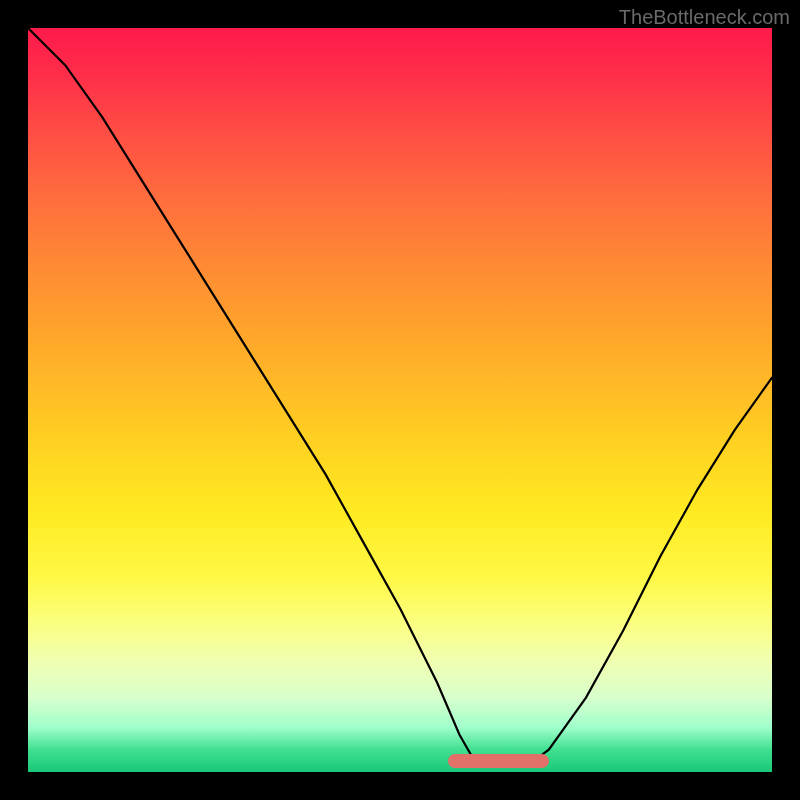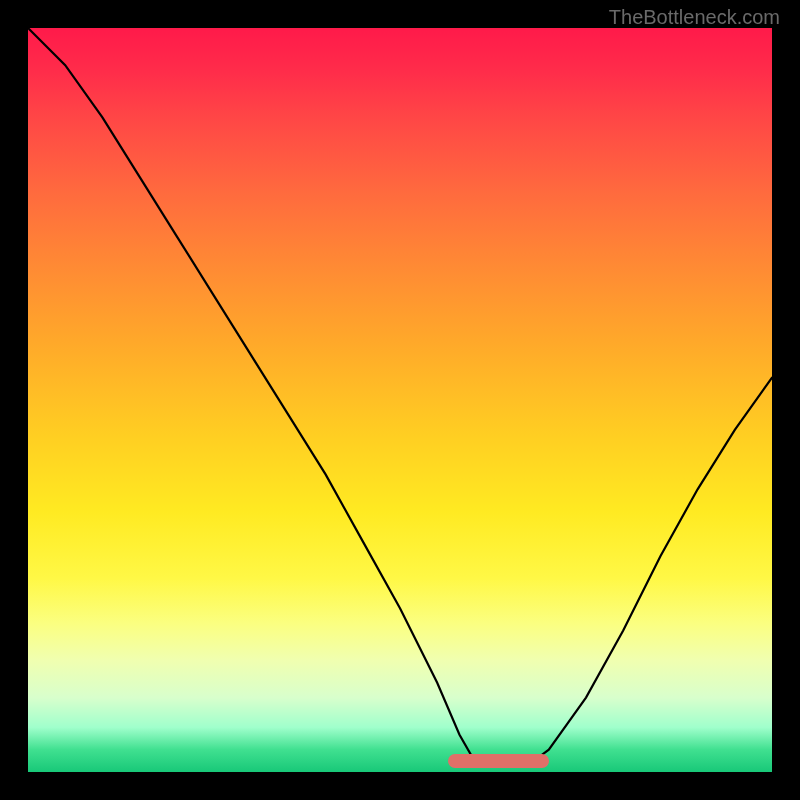--- a/index.html
+++ b/index.html
@@ -7,21 +7,21 @@
     padding: 0;
     width: 800px;
     height: 800px;
     background: #000;
     position: relative;
     font-family: Arial, sans-serif;
   }
   .watermark {
     position: absolute;
     top: 6px;
-    right: 20px;
+    right: 10px;
     color: #6a6a6a;
     font-size: 20px;
     font-weight: 500;
     z-index: 10;
   }
   .plot-area {
     position: absolute;
     left: 28px;
     top: 28px;
     width: 744px;

